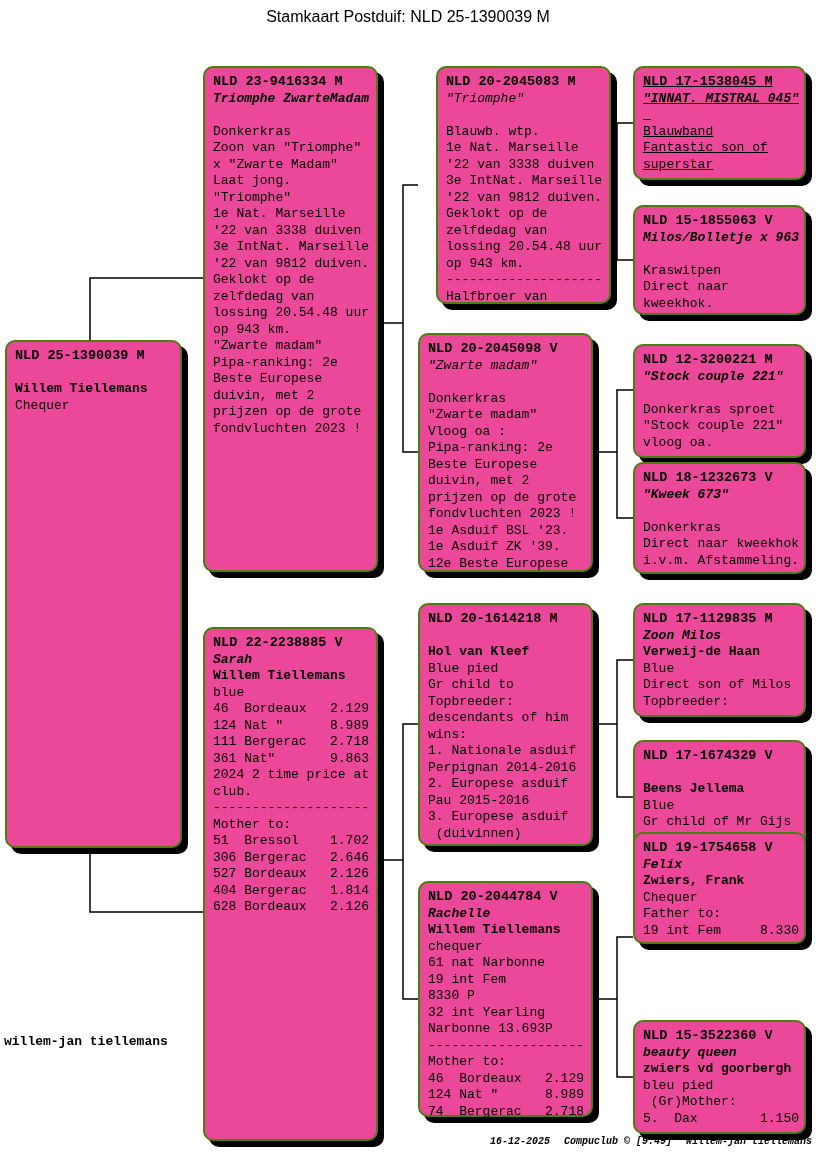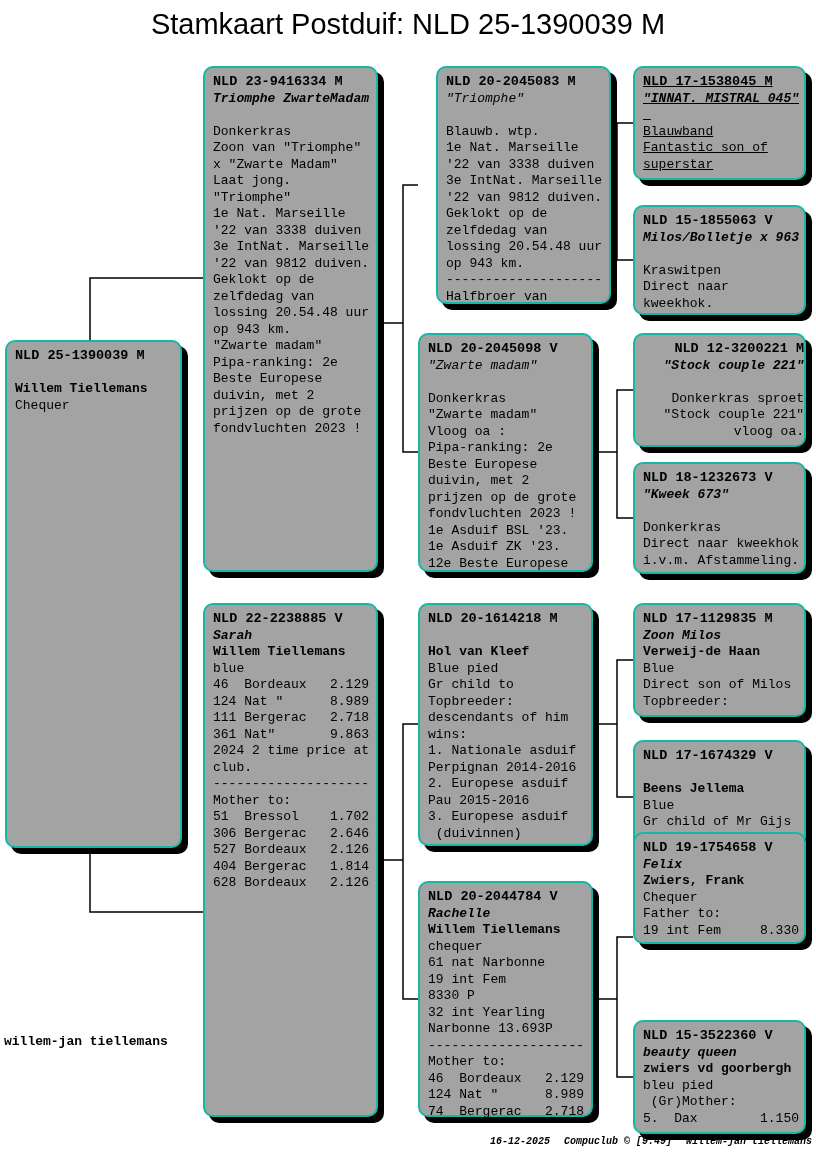--- a/index.html
+++ b/index.html
@@ -1,37 +1,37 @@
 <!DOCTYPE html>
 <html><head>
 <meta charset="utf-8">
 <style>
   html,body{margin:0;padding:0;background:#fff;}
   #page{position:relative;width:816px;height:1172px;background:#fff;overflow:hidden;
         font-family:"Liberation Mono",monospace;}
   #title{position:absolute;left:0;top:8px;width:816px;text-align:center;
-         font-family:"Liberation Sans",sans-serif;font-size:29px;color:#000;}
-  .pbox{position:absolute;background:#a3a3a3;border:2px solid #14b8a6;border-radius:10px;
+         font-family:"Liberation Sans",sans-serif;font-size:16px;color:#000;}
+  .pbox{position:absolute;background:#ec4899;border:2px solid #4d7c0f;border-radius:10px;
         box-shadow:6px 6px 0 #000;padding:6px 0 0 8px;box-sizing:border-box;}
   .ln{white-space:pre;font:13px/16.5px "Liberation Mono",monospace;color:#000;}
   .ln.h{font-weight:bold;font-size:13.5px;}
   .ln.b{font-weight:bold;}
   .ln.bi{font-weight:bold;font-style:italic;}
   .ln.i{font-style:italic;}
   
   #b0 {left:5px;  top:340px; width:177px;height:508px;}
   #b1 {left:203px;top:66px;  width:175px;height:506px;}
-  #b2 {left:203px;top:603px; width:175px;height:514px;}
+  #b2 {left:203px;top:627px; width:175px;height:514px;}
   #b3 {left:436px;top:66px;  width:175px;height:238px;}
   #b4 {left:418px;top:333px; width:175px;height:239px;}
   #b5 {left:418px;top:603px; width:175px;height:243px;}
   #b6 {left:418px;top:881px; width:175px;height:236px;padding-left:8px;}
   #b7 {left:633px;top:66px;  width:173px;height:114px;text-decoration:underline;}
   #b8 {left:633px;top:205px; width:173px;height:110px;}
-  #b9 {left:633px;top:333px; width:173px;height:114px;text-align:right;}
+  #b9 {left:633px;top:344px; width:173px;height:114px;}
   #b10{left:633px;top:462px; width:173px;height:112px;}
   #b11{left:633px;top:603px; width:173px;height:114px;}
   #b12{left:633px;top:740px; width:173px;height:114px;}
   #b13{left:633px;top:832px; width:173px;height:112px;}
   #b14{left:633px;top:1020px;width:173px;height:114px;}
   #connectors{position:absolute;left:0;top:0;width:816px;height:1172px;pointer-events:none;}
   #breeder{position:absolute;left:4px;top:1033px;font:bold 13px/17px "Liberation Mono",monospace;}
   #footer{position:absolute;right:4px;top:1136px;font:bold italic 10px/12px "Liberation Mono",monospace;}
   #footer span{margin-left:14px;}
 </style>
@@ -132,21 +132,21 @@
       <div class="ln">&nbsp;</div>
       <div class="ln">Donkerkras</div>
       <div class="ln">"Zwarte madam"</div>
       <div class="ln">Vloog oa :</div>
       <div class="ln">Pipa-ranking: 2e</div>
       <div class="ln">Beste Europese</div>
       <div class="ln">duivin, met 2</div>
       <div class="ln">prijzen op de grote</div>
       <div class="ln">fondvluchten 2023 !</div>
       <div class="ln">1e Asduif BSL '23.</div>
-      <div class="ln">1e Asduif ZK '23.</div>
+      <div class="ln">1e Asduif ZK '39.</div>
       <div class="ln">12e Beste Europese</div>
     </div>
   <div id="b5" class="pbox">
       <div class="ln h">NLD 20-1614218 M</div>
       <div class="ln">&nbsp;</div>
       <div class="ln b">Hol van Kleef</div>
       <div class="ln">Blue pied</div>
       <div class="ln">Gr child to</div>
       <div class="ln">Topbreeder:</div>
       <div class="ln">descendants of him</div>

